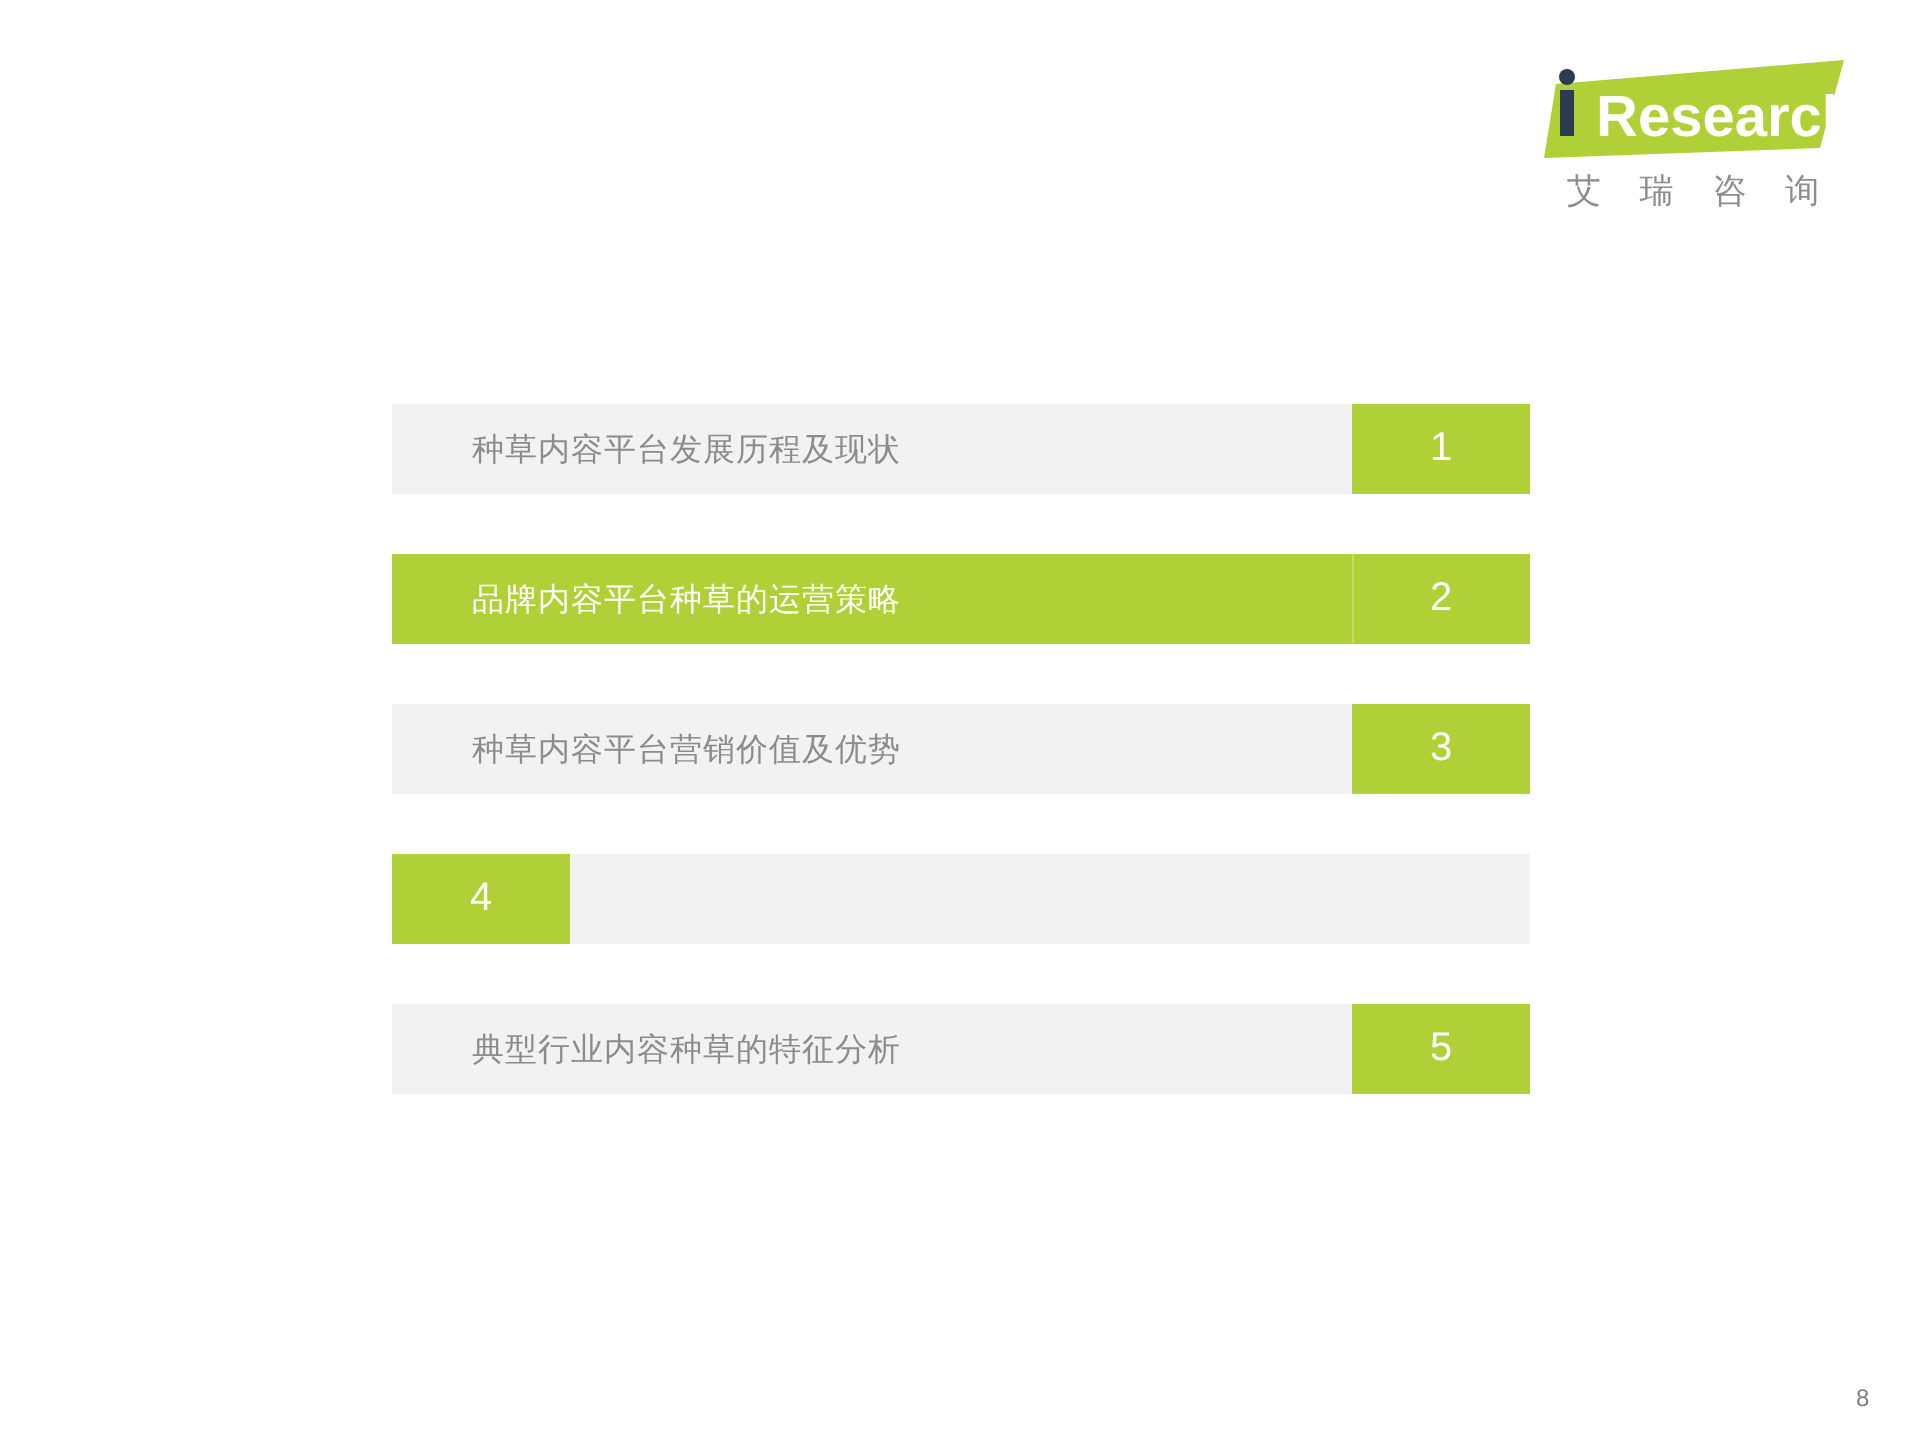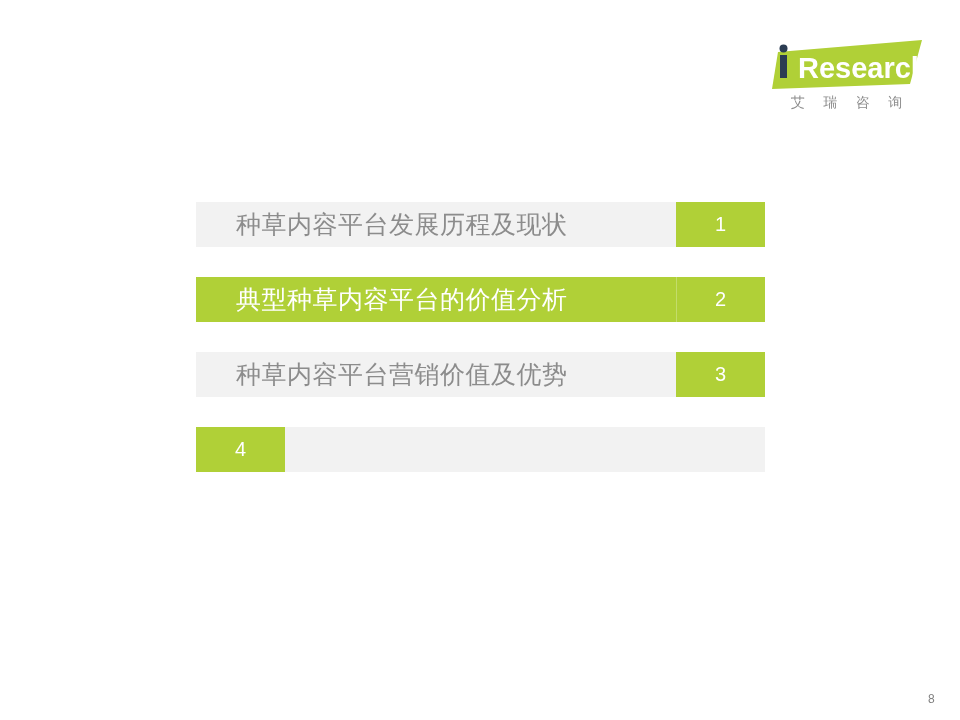--- a/index.html
+++ b/index.html
@@ -20,39 +20,39 @@
   .slide {
     position: relative;
     width: 960px;
     height: 720px;
     background: #ffffff;
   }
 
   
   .logo {
     position: absolute;
-    top: 40px;
+    top: 30px;
     left: 770px;
     width: 158px;
     height: 78px;
   }
   .logo-mark {
     position: absolute;
     top: 0;
     left: 0;
     width: 158px;
     height: 52px;
   }
   .logo-sub {
     position: absolute;
     top: 54px;
     left: 10px;
     width: 140px;
     text-align: center;
-    font-size: 14px;
+    font-size: 17px;
     letter-spacing: 7px;
     color: #8d8d8d;
     font-family: "DejaVu Sans", "Liberation Sans", sans-serif;
     white-space: nowrap;
   }
 
   
   .agenda {
     position: absolute;
     top: 202px;
@@ -72,21 +72,21 @@
   }
   .agenda-row.active {
     background: #b0d037;
   }
 
   .row-label {
     flex: 1 1 auto;
     display: flex;
     align-items: center;
     padding-left: 40px;
-    font-size: 25px;
+    font-size: 16px;
     color: #8c8c8c;
     font-family: "DejaVu Sans", "Liberation Sans", sans-serif;
     letter-spacing: 0.5px;
     line-height: 1;
   }
   .agenda-row.active .row-label {
     color: #ffffff;
   }
 
   .row-number {
@@ -132,31 +132,35 @@
   </div>
 
   <div class="agenda">
 
     <div class="agenda-row">
       <div class="row-label">种草内容平台发展历程及现状</div>
       <div class="row-number">1</div>
     </div>
 
     <div class="agenda-row active">
-      <div class="row-label">典型种草内容平台的价值分析</div>
+      <div class="row-label">品牌内容平台种草的运营策略</div>
       <div class="row-number">2</div>
     </div>
 
     <div class="agenda-row">
       <div class="row-label">种草内容平台营销价值及优势</div>
       <div class="row-number">3</div>
     </div>
 
     <div class="agenda-row">
       <div class="row-number">4</div>
     </div>
 
+    <div class="agenda-row">
+      <div class="row-label">典型行业内容种草的特征分析</div>
+      <div class="row-number">5</div>
+    </div>
 
   </div>
 
   <div class="page-number">8</div>
 
 </div>
 
 </body></html>

